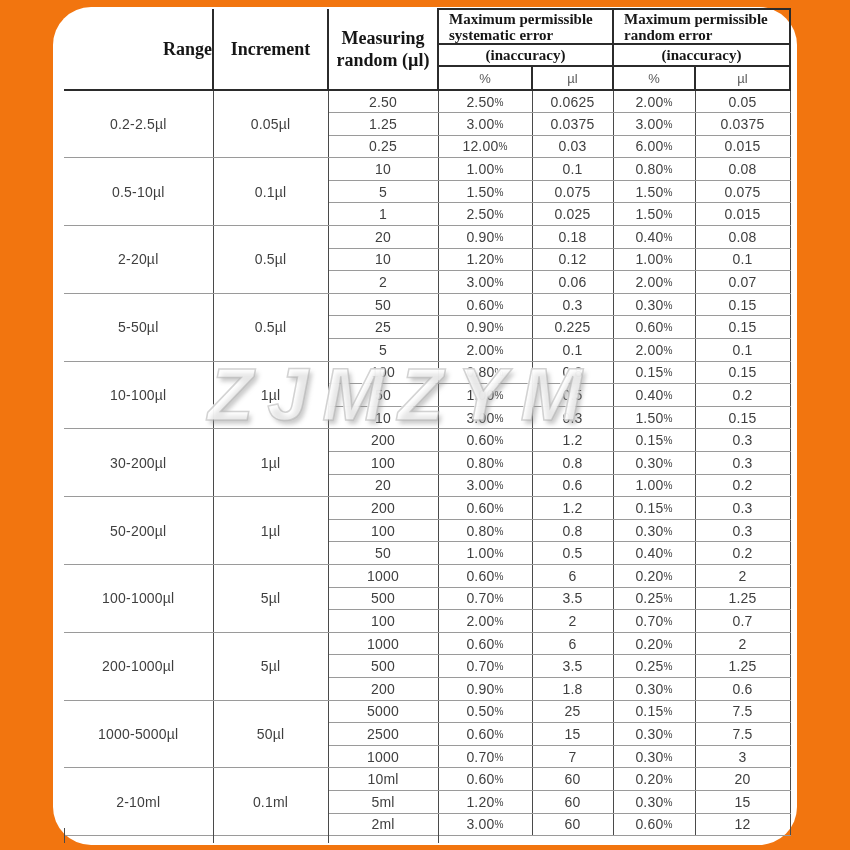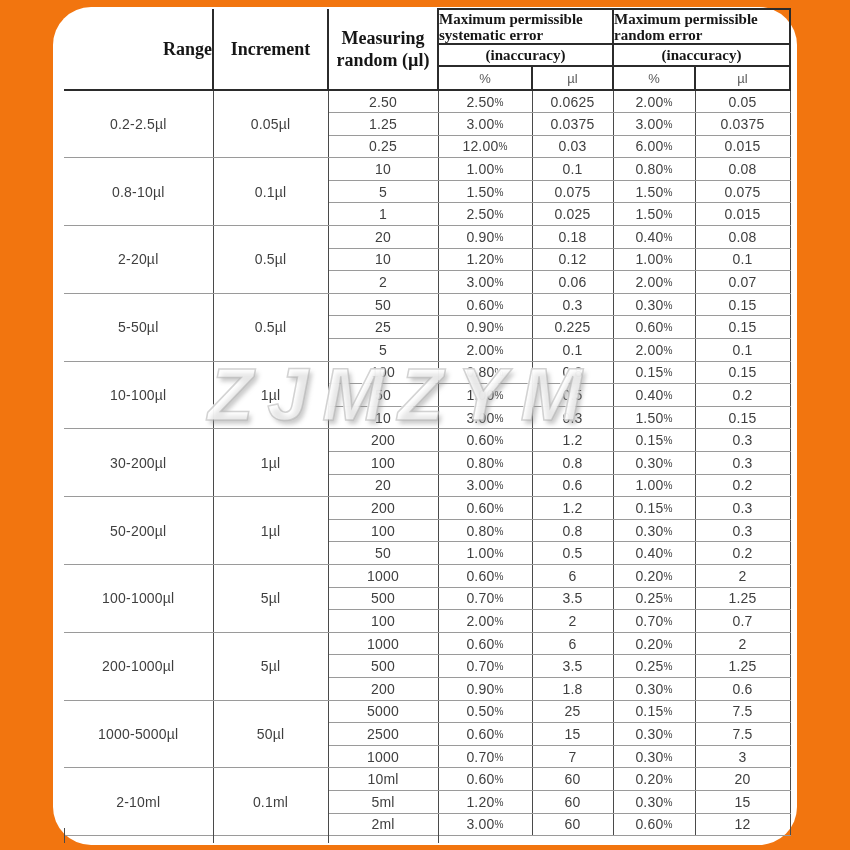--- a/index.html
+++ b/index.html
@@ -62,21 +62,21 @@
     font-size: 18px;
     text-align: center;
     vertical-align: middle;
     line-height: 22px;
   }
   th.h-range { border-left: none; text-align: right; }
   th.h-title {
     font-size: 15px;
     text-align: left;
     vertical-align: top;
-    padding: 1px 0 0 0;
+    padding: 1px 0 0 10px;
     line-height: 16px;
   }
   th.h-inacc {
     font-size: 15px;
     text-align: center;
     vertical-align: middle;
   }
   th.h-sub {
     font-family: "Liberation Sans", sans-serif;
     font-weight: normal;
@@ -171,21 +171,21 @@
         <td>0.0375</td>
       </tr>
       <tr>
         <td>0.25</td>
         <td>12.00<span class="pct">%</span></td>
         <td>0.03</td>
         <td>6.00<span class="pct">%</span></td>
         <td>0.015</td>
       </tr>
       <tr class="group-start">
-        <td rowspan="3" class="range-cell">0.8-10µl</td>
+        <td rowspan="3" class="range-cell">0.5-10µl</td>
         <td rowspan="3" class="">0.1µl</td>
         <td>10</td>
         <td>1.00<span class="pct">%</span></td>
         <td>0.1</td>
         <td>0.80<span class="pct">%</span></td>
         <td>0.08</td>
       </tr>
       <tr>
         <td>5</td>
         <td>1.50<span class="pct">%</span></td>

